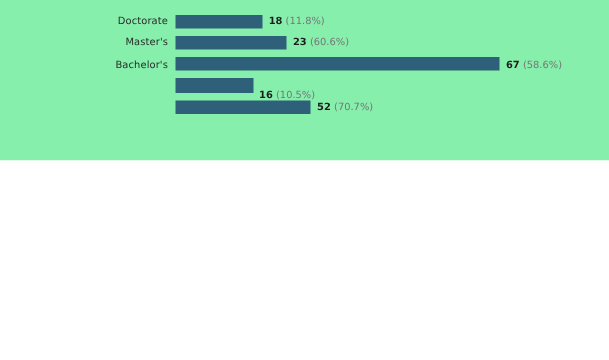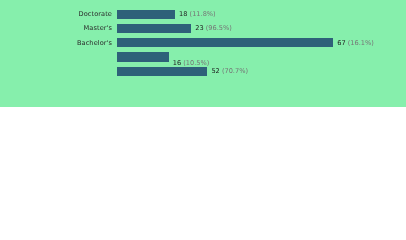--- a/index.html
+++ b/index.html
@@ -66,21 +66,21 @@
   .val-label {
     position: absolute;
     font-size: 6.6px;
     line-height: 8px;
     white-space: nowrap;
     color: #6e6e6e;
     font-family: "DejaVu Sans", "Liberation Sans", sans-serif;
   }
   .val-num {
     color: #1d1d1d;
-    font-weight: normal;
+    font-weight: bold;
   }
   .val-pct {
     color: #767676;
   }
 </style>
 </head>
 <body>
 
 <div id="chart-root">
   <div class="chart-rows">
@@ -96,32 +96,32 @@
       </div>
     </div>
 
     <div class="bar-row" style="top:21.3px;">
       <div class="cat-label">Master's</div>
       <div class="bar-track" style="width:74.3px;">
         <span class="bar-fill"></span>
       </div>
       <div class="val-label" style="left:195.3px;">
         <span class="val-num">23</span>
-        <span class="val-pct">(96.5%)</span>
+        <span class="val-pct">(60.6%)</span>
       </div>
     </div>
 
     <div class="bar-row" style="top:35.6px;">
       <div class="cat-label">Bachelor's</div>
       <div class="bar-track" style="width:216.3px;">
         <span class="bar-fill"></span>
       </div>
       <div class="val-label" style="left:337.3px;">
         <span class="val-num">67</span>
-        <span class="val-pct">(16.1%)</span>
+        <span class="val-pct">(58.6%)</span>
       </div>
     </div>
 
     <div class="bar-row" style="top:49.9px;">
       <div class="bar-track" style="width:51.7px;">
         <span class="bar-fill"></span>
       </div>
       <div class="val-label" style="left:172.7px;margin-top:12px;">
         <span class="val-num">16</span>
         <span class="val-pct">(10.5%)</span>

